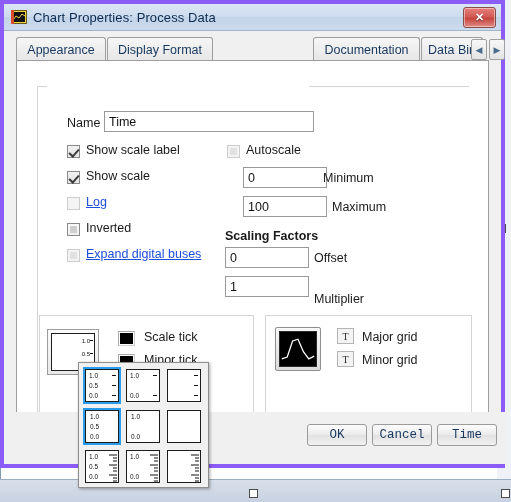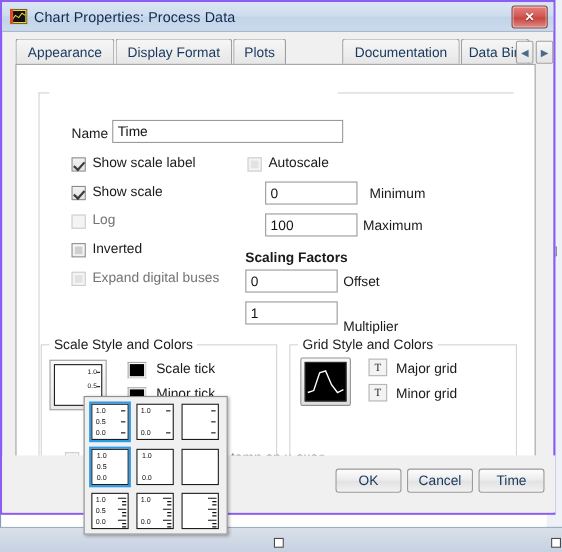--- a/index.html
+++ b/index.html
@@ -13,21 +13,21 @@
   #desktop{position:absolute;inset:0;background:linear-gradient(180deg,#c3cedf 0%,#b7c3d6 100%);}
   #bg-panel{position:absolute;left:0;top:0;width:497px;height:479px;background:#ffffff;border:1px solid #7f9db9;}
   #bg-scrollbar-v{position:absolute;right:0;top:0;width:14px;height:479px;background:#eef1f5;}
   #bg-bottom{position:absolute;left:0;top:479px;width:511px;height:23px;background:linear-gradient(180deg,#d9e0ea 0%,#c6d0e0 100%);border-top:1px solid #9bacc4;}
   .handle{position:absolute;width:7px;height:7px;background:#ffffff;border:1px solid #4a4a4a;}
 
   
   #dialog{
     position:absolute;left:0;top:0;width:505px;height:468px;
     background:#f0f0f0;
-    border:2px solid #8b5cf6;
+    border:4px solid #8b5cf6;
     box-sizing:border-box;
   }
   #titlebar{
     position:relative;height:26px;
     background:linear-gradient(180deg,#dbe6f4 0%,#cddcee 48%,#c3d4e9 52%,#ccdaec 100%);
     border-bottom:1px solid #9db4cc;
     display:flex;align-items:center;
   }
   #win-icon{width:16px;height:14px;margin:0 6px 0 7px;flex:0 0 auto;position:relative;}
   #title-text{font-size:13px;color:#0c2a4d;font-family:"Liberation Sans",sans-serif;letter-spacing:.1px;}
@@ -80,21 +80,21 @@
   #axis-select .arrowbox{
     position:absolute;right:2px;top:2px;width:16px;height:15px;
     border:1px solid #6e6e6e;background:linear-gradient(180deg,#fbfbfb 0%,#dedede 100%);
     display:flex;align-items:center;justify-content:center;font-size:7px;color:#222;
   }
 
   .grp{position:absolute;border:1px solid #d4d4d4;}
   .grp-title{position:absolute;background:#fff;padding:0 4px;font-size:12.5px;color:#1a1a1a;}
 
   .lbl{position:absolute;font-size:12.5px;color:#1a1a1a;white-space:nowrap;}
-  .lbl.dim{color:#737373;}
+  .lbl.dim{color:#1d4ed8;text-decoration:underline;}
   .txtbox{
     position:absolute;background:#fff;border:1px solid #9a9a9a;box-sizing:border-box;
     display:flex;align-items:center;padding-left:4px;font-size:12.5px;color:#111;
   }
 
   .cb{position:absolute;width:13px;height:13px;box-sizing:border-box;
       border:1px solid #8a8a8a;background:linear-gradient(180deg,#f2f2f2 0%,#e3e3e3 100%);}
   .cb.off{background:linear-gradient(180deg,#fbfbfb 0%,#efefef 100%);}
   .cb.dis{border-color:#cdcdcd;background:#f4f4f4;}
   .cb.on::after{
@@ -157,21 +157,21 @@
   }
   .pnum{position:absolute;font-size:6.5px;line-height:7px;color:#111;font-family:"Liberation Sans",sans-serif;}
 
   
   #btnbar{position:absolute;left:0;bottom:0;width:503px;height:52px;background:#f0f0f0;}
   .dlgbtn{
     position:absolute;width:60px;height:22px;
     background:linear-gradient(180deg,#fdfdfd 0%,#ebebeb 48%,#e2e2e2 52%,#f1f1f1 100%);
     border:1px solid #9b9b9b;border-radius:3px;
     display:flex;align-items:center;justify-content:center;
-    font-size:12.5px;color:#17375e;cursor:pointer;box-sizing:border-box;
+    font-size:12.5px;color:#17375e;cursor:pointer;box-sizing:border-box;font-family:Liberation Mono, monospace;
   }
   .sep{position:absolute;background:#d4d4d4;}
 </style>
 </head>
 <body>
 
 <div id="desktop">
   <div id="bg-panel"></div>
   <div id="bg-scrollbar-v"></div>
   <div id="bg-bottom"></div>
@@ -191,21 +191,20 @@
         <rect x="0" y="0" width="3" height="14" fill="#d94b2b"></rect>
       </svg>
     </div>
     <span id="title-text">Chart Properties: Process Data</span>
     <div id="close-btn">✕</div>
   </div>
 
   <div id="tabstrip">
     <div class="tab" style="left:0px;width:90px;">Appearance</div>
     <div class="tab" style="left:91px;width:106px;">Display Format</div>
-    <div class="tab" style="left:198px;width:48px;">Plots</div>
     <div class="tab" style="left:297px;width:107px;">Documentation</div>
     <div class="tab" style="left:405px;width:62px;overflow:hidden;">Data Bin</div>
     <div class="tabarrow" style="left:455px;">◀</div>
     <div class="tabarrow" style="left:473px;">▶</div>
   </div>
 
   <div id="page">
 
     <div class="sep" style="left:292px;top:25px;width:160px;height:1px;"></div>
     <div class="sep" style="left:20px;top:25px;width:10px;height:1px;"></div>
@@ -226,35 +225,34 @@
     <div class="cb off inner" style="left:50px;top:162px;"></div>
     <div class="lbl" style="left:69px;top:160px;">Inverted</div>
 
     <div class="cb off dis inner" style="left:50px;top:188px;"></div>
     <div class="lbl dim" style="left:69px;top:186px;">Expand digital buses</div>
 
     <div class="cb off dis inner" style="left:210px;top:84px;"></div>
     <div class="lbl" style="left:229px;top:82px;">Autoscale</div>
 
     <div class="txtbox" style="left:226px;top:106px;width:84px;height:21px;">0</div>
-    <div class="lbl" style="left:321px;top:110px;text-align:right;">Minimum</div>
+    <div class="lbl" style="left:306px;top:110px;text-align:right;">Minimum</div>
 
     <div class="txtbox" style="left:226px;top:135px;width:84px;height:21px;">100</div>
     <div class="lbl" style="left:315px;top:139px;">Maximum</div>
 
     <div class="lbl" style="left:208px;top:168px;font-weight:bold;">Scaling Factors</div>
 
     <div class="txtbox" style="left:208px;top:186px;width:84px;height:21px;">0</div>
     <div class="lbl" style="left:297px;top:190px;">Offset</div>
 
     <div class="txtbox" style="left:208px;top:215px;width:84px;height:21px;">1</div>
     <div class="lbl" style="left:297px;top:219px;margin-top:12px;">Multiplier</div>
 
     <div class="grp" style="left:22px;top:254px;width:213px;height:106px;"></div>
-    <div class="grp-title" style="left:30px;top:247px;">Scale Style and Colors</div>
 
     <div class="stylebtn" style="left:30px;top:268px;width:52px;height:46px;">
       <div class="miniscale">
         <div class="mtick" style="top:4px;">1.0</div>
         <div class="mtick" style="top:17px;">0.5</div>
         <div class="mtick" style="top:29px;">0.0</div>
         <div style="position:absolute;right:1px;top:6px;width:3px;height:1px;background:#111;"></div>
         <div style="position:absolute;right:1px;top:19px;width:3px;height:1px;background:#111;"></div>
         <div style="position:absolute;right:1px;top:31px;width:3px;height:1px;background:#111;"></div>
       </div>
@@ -264,21 +262,20 @@
       <div class="fill" style="background:#000000;"></div>
     </div>
     <div class="lbl" style="left:127px;top:269px;">Scale tick</div>
 
     <div class="swatch" style="left:101px;top:293px;">
       <div class="fill" style="background:#000000;"></div>
     </div>
     <div class="lbl" style="left:127px;top:292px;">Minor tick</div>
 
     <div class="grp" style="left:248px;top:254px;width:205px;height:106px;"></div>
-    <div class="grp-title" style="left:256px;top:247px;">Grid Style and Colors</div>
 
     <div class="graphbtn" style="left:258px;top:266px;width:46px;height:44px;">
       <div class="inner">
         <svg width="100%" height="100%" viewBox="0 0 40 38" preserveAspectRatio="none">
           <polyline points="2,30 8,28 14,10 20,8 26,22 32,30 38,27" fill="none" stroke="#ffffff" stroke-width="1.4"></polyline>
         </svg>
       </div>
     </div>
 
     <div class="swatch tshape" style="left:320px;top:267px;">

